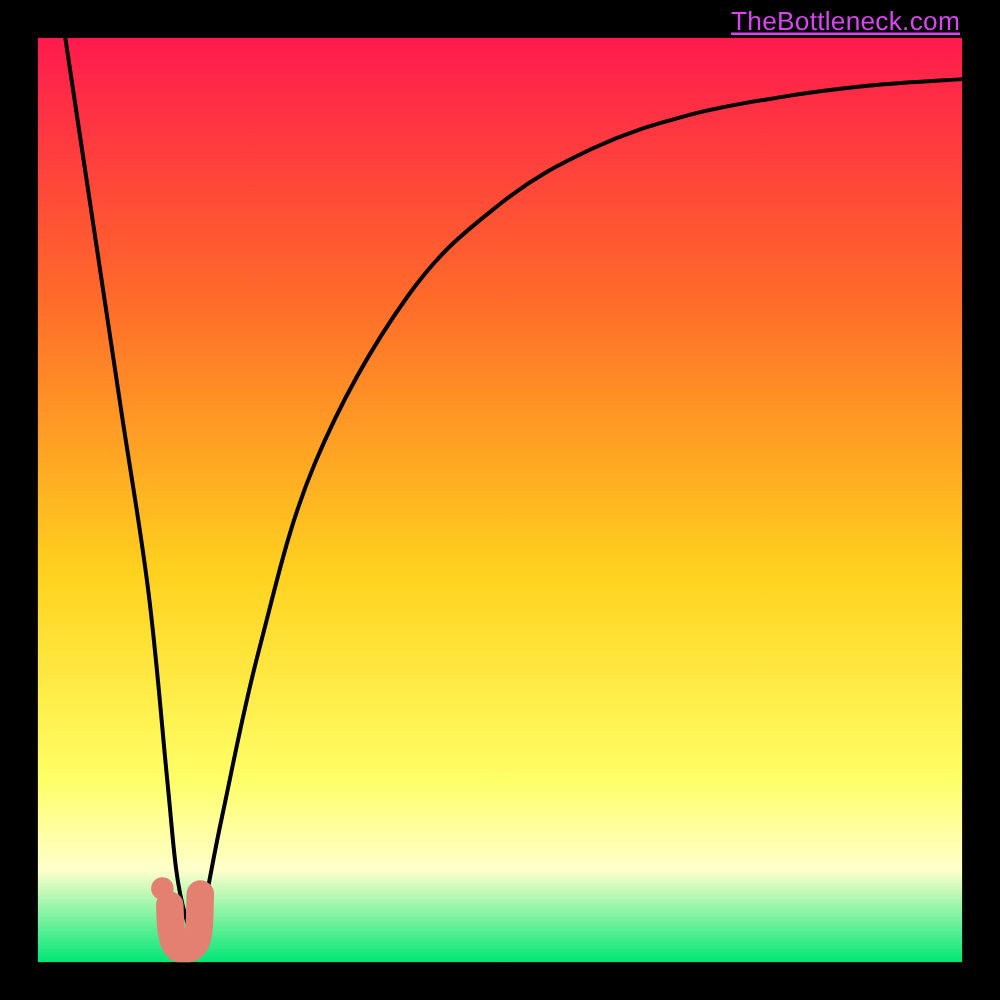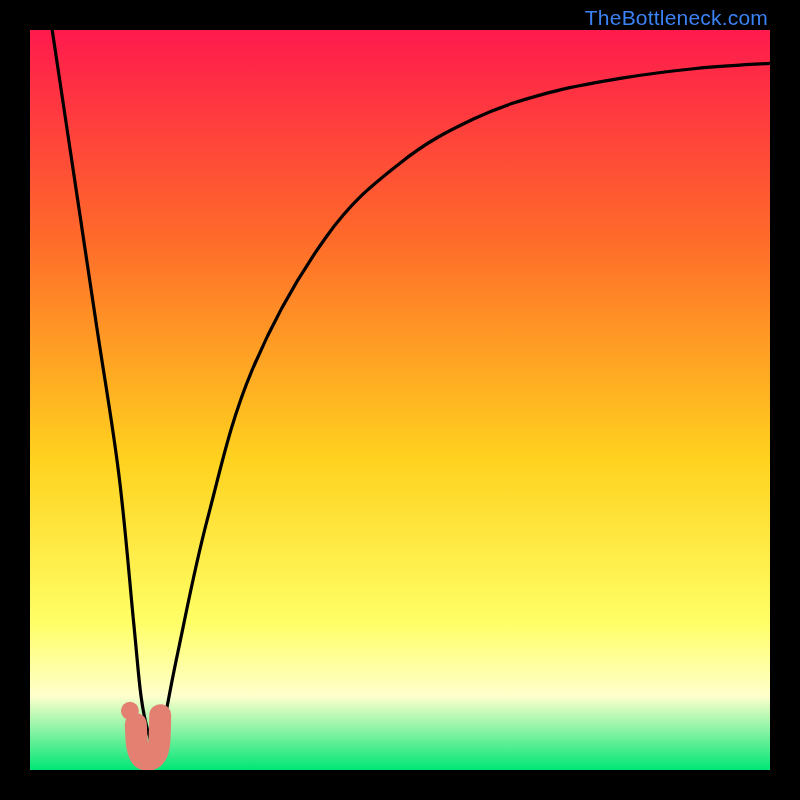--- a/index.html
+++ b/index.html
@@ -34,24 +34,25 @@
   .overlay-svg {
     position: absolute;
     left: 0; top: 0;
     width: 740px;
     height: 740px;
   }
   .watermark {
     position: absolute;
     top: 6px;
     right: 32px;
-    color: #3b82f6;
+    color: #d946ef;
     font-size: 21px;
     font-weight: 500;
     letter-spacing: 0.2px;
+    text-decoration: underline;
   }
 </style>
 </head>
 <body>
 
 <div class="frame">
 
   <div class="watermark">TheBottleneck.com</div>
 
   <div class="plot-area">

